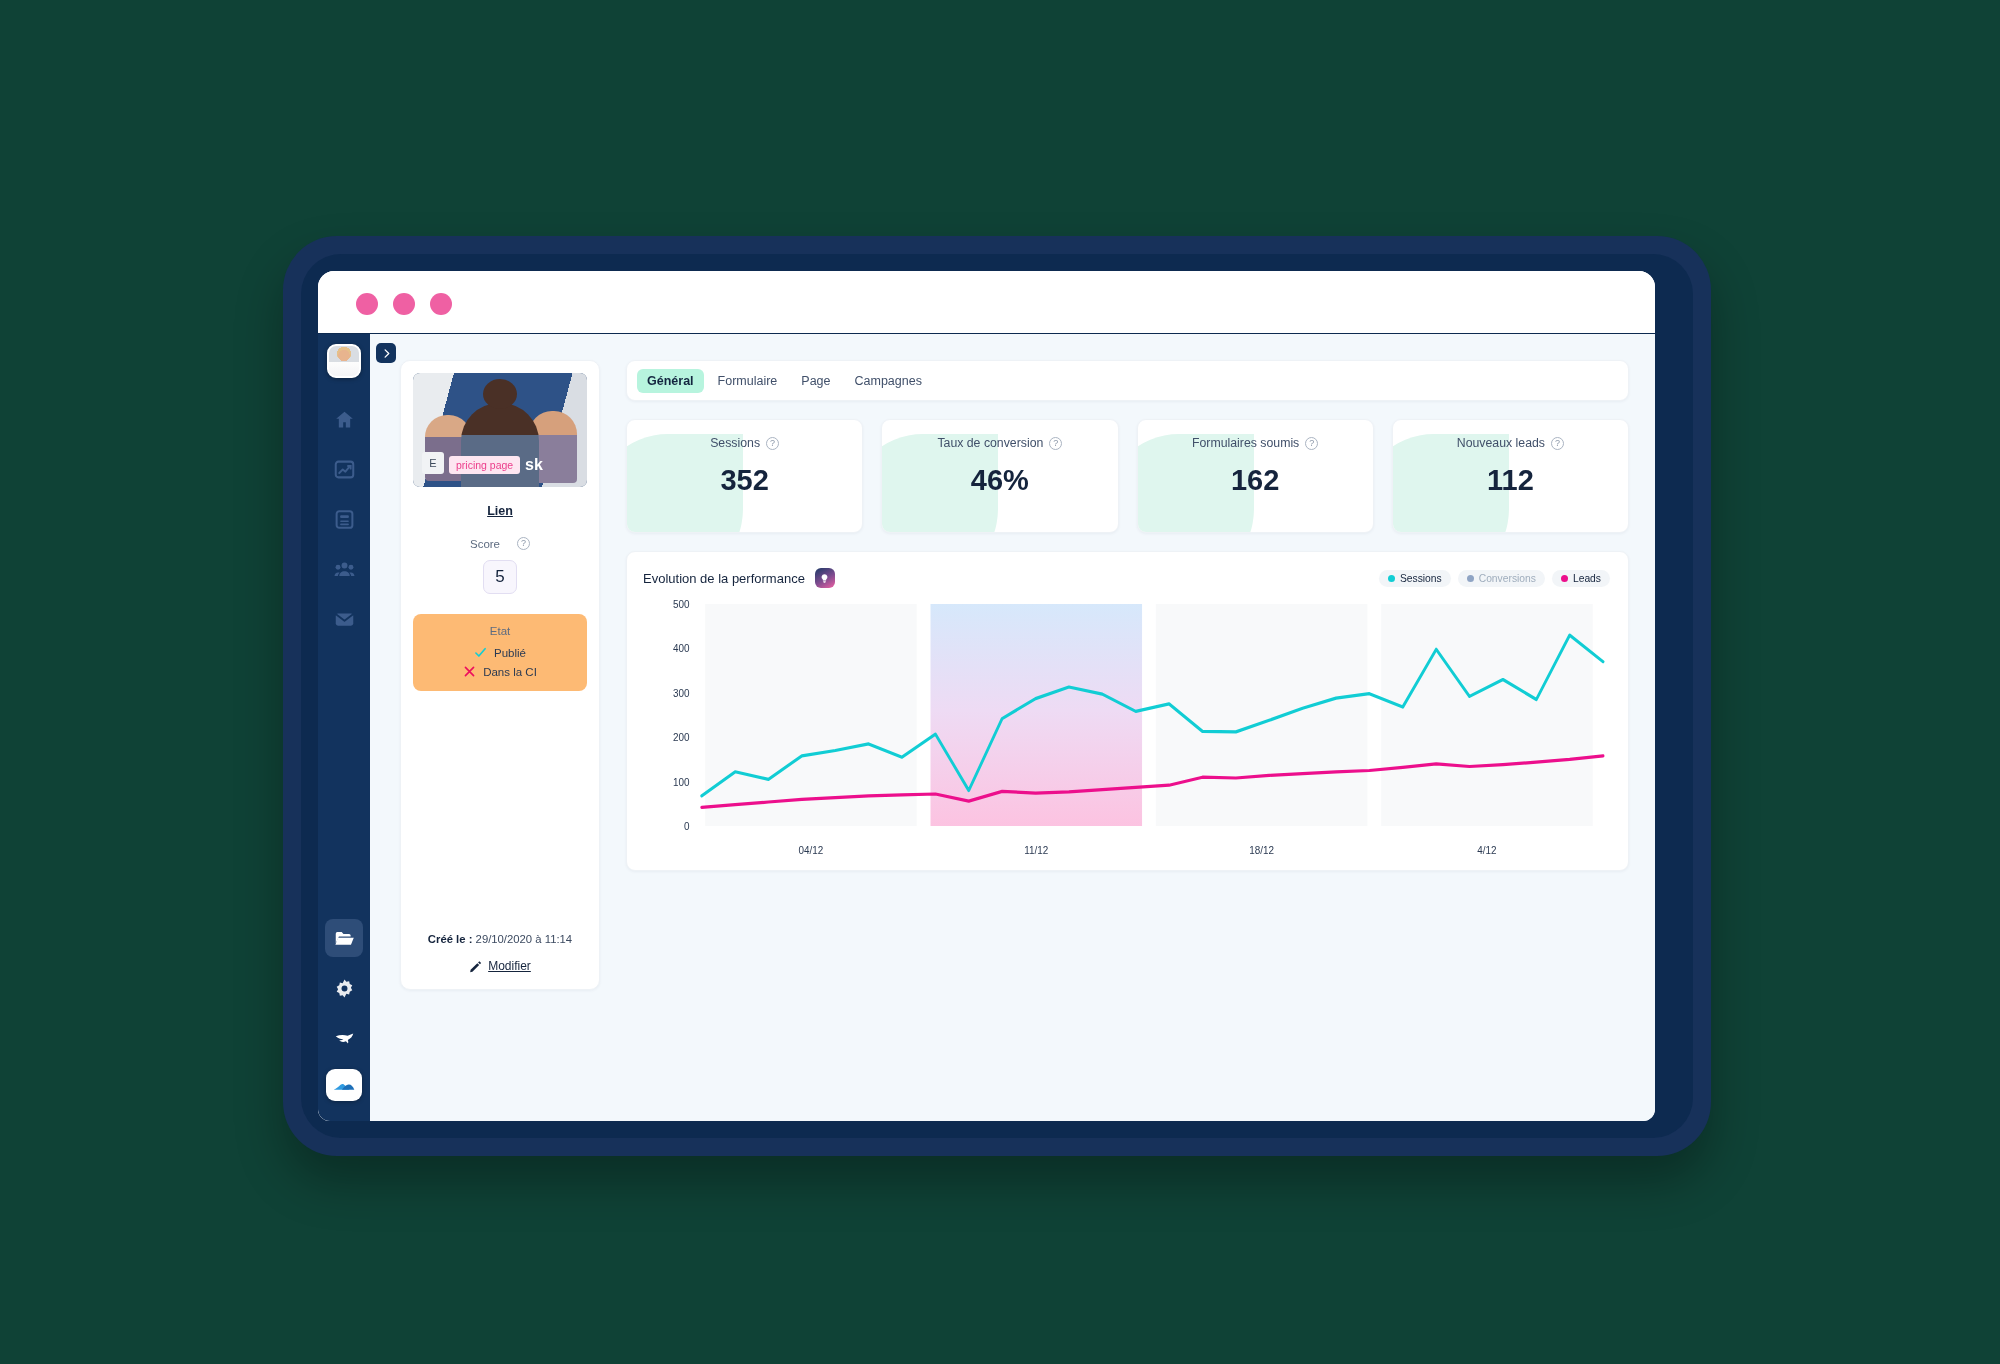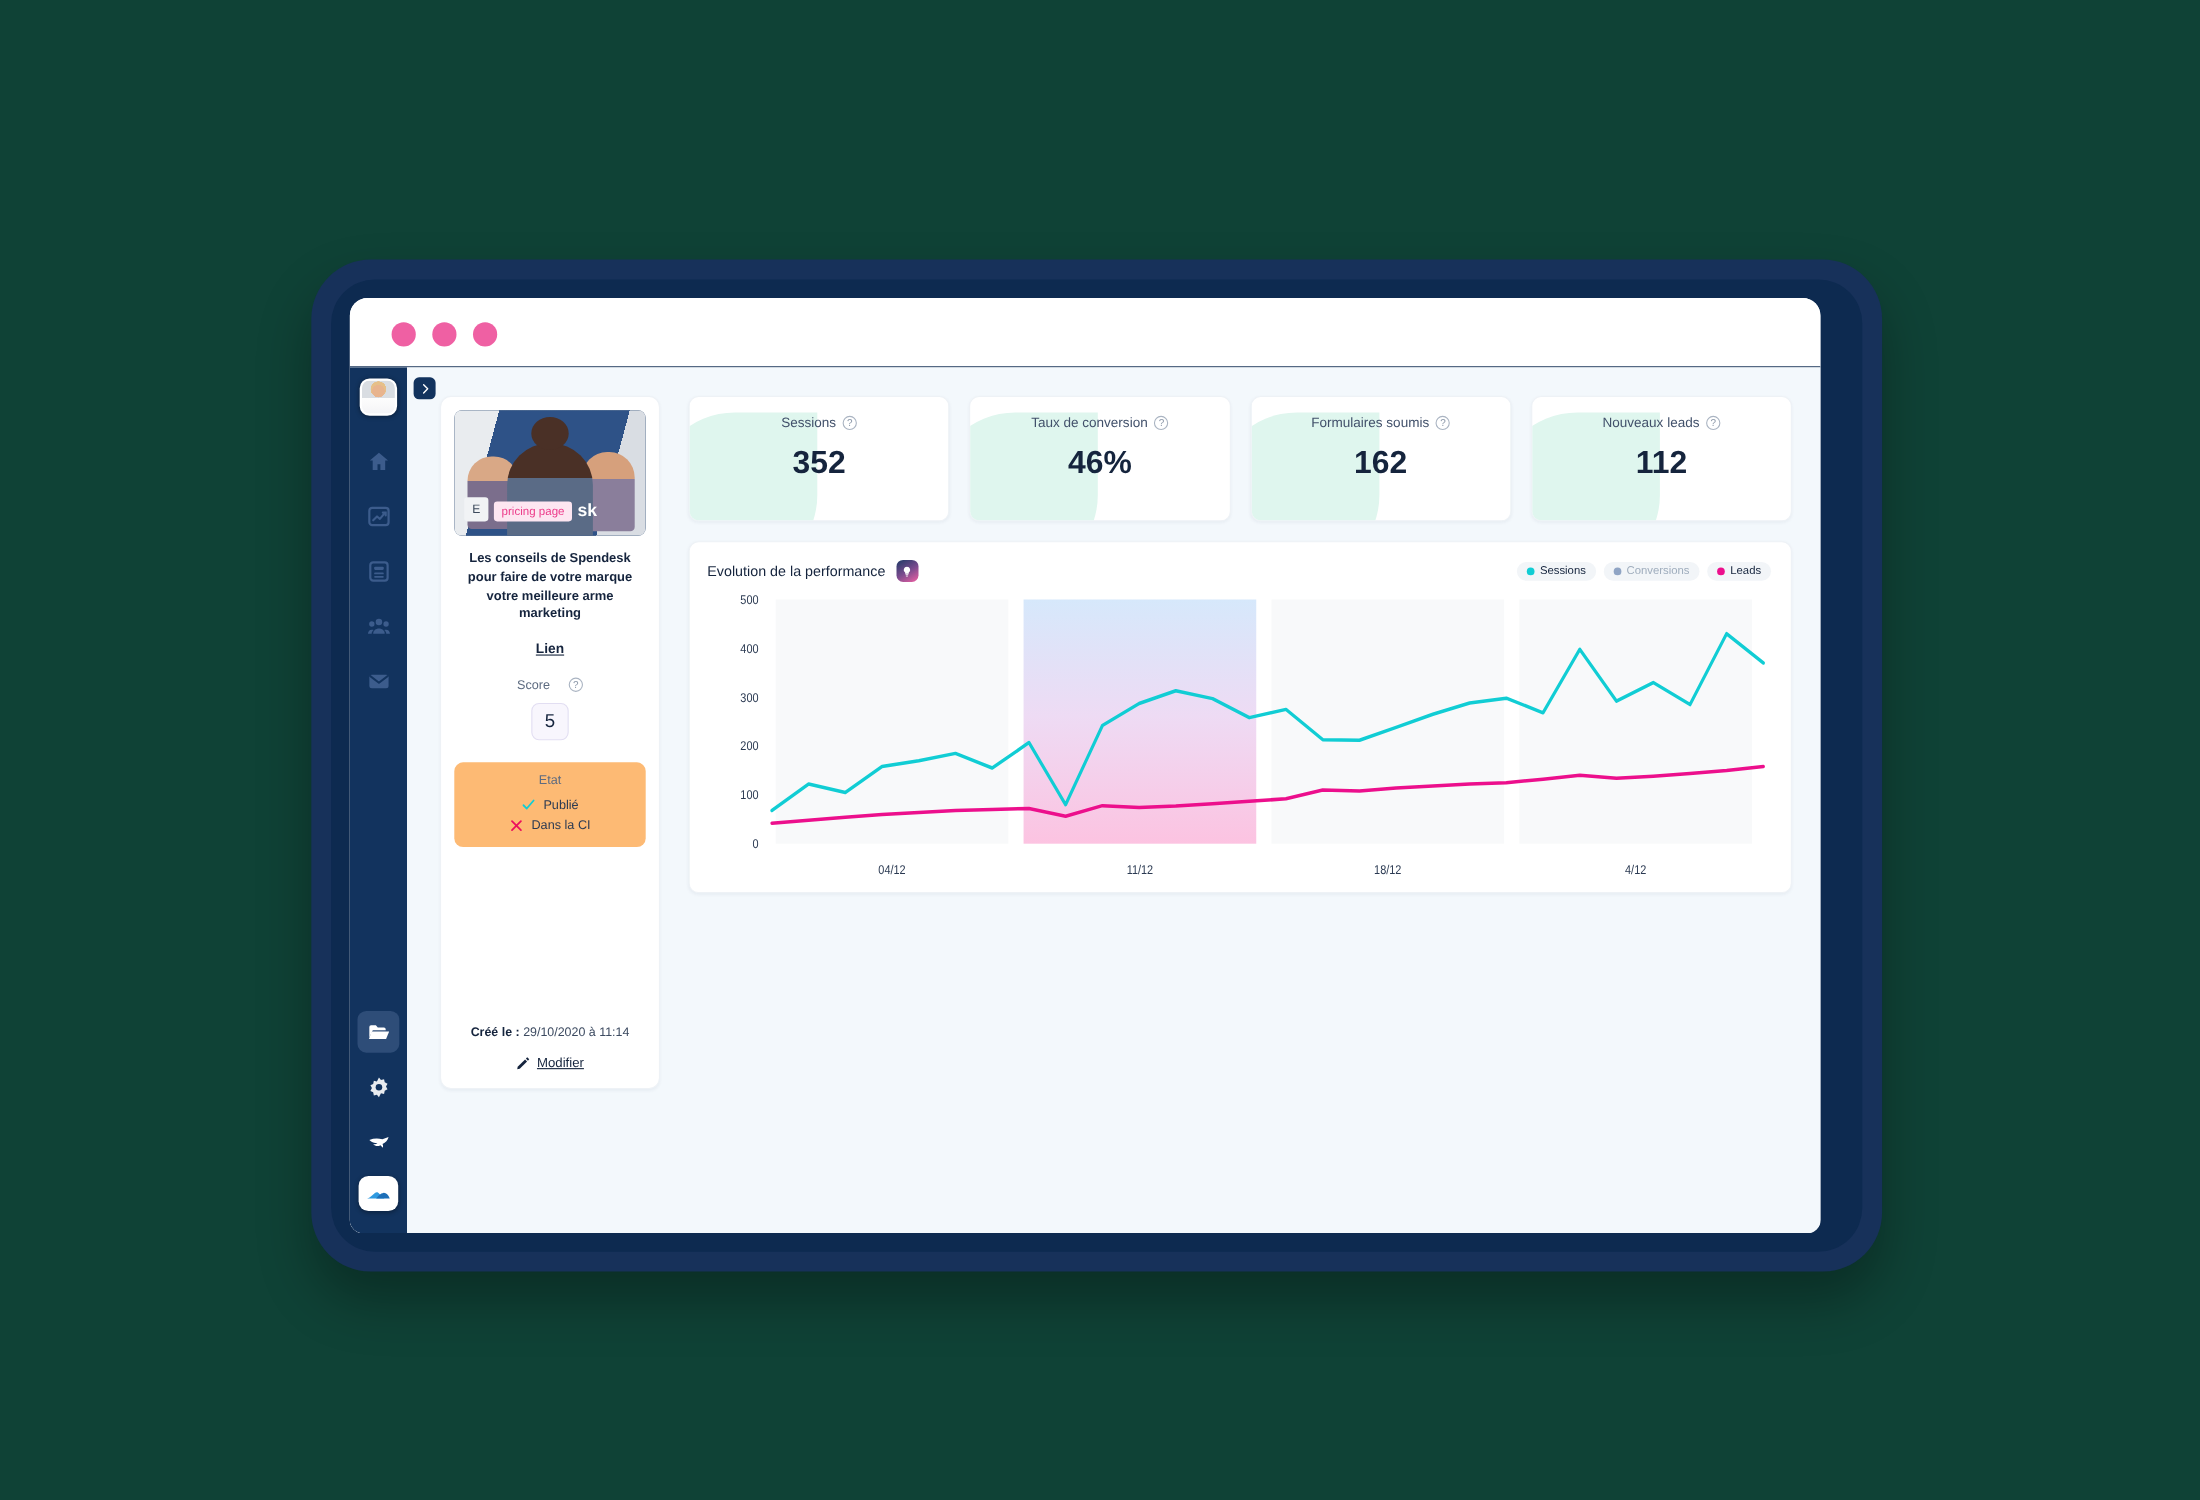--- a/index.html
+++ b/index.html
@@ -559,21 +559,20 @@
               <div class="bg"></div>
               <div class="person-left"></div>
               <div class="person-right"></div>
               <div class="person-center"></div>
               <div class="hairbun"></div>
               <div class="e-badge">E</div>
               <div class="tag">pricing page</div>
               <div class="sktext">sk</div>
             </div>
 
-            <div class="card-title">Les conseils de Spendesk pour faire de votre marque votre meilleure arme marketing</div>
 
             <div class="lien">Lien</div>
 
             <div class="score-row">
               <span>Score</span>
               <span class="qmark">?</span>
             </div>
             <div class="score-box">5</div>
 
             <div class="etat-box">
@@ -605,20 +604,26 @@
               <svg viewBox="0 0 24 24">
                 <path d="M3 18.2 L15.4 5.8 L18.8 9.2 L6.4 21.6 L2.2 22.4 Z" fill="#15243d"></path>
                 <path d="M16.8 4.4 L19 2.2 L22.4 5.6 L20.2 7.8 Z" fill="#15243d"></path>
               </svg>
               <span class="lbl">Modifier</span>
             </div>
           </div>
 
           <div id="right-col">
 
+            <div id="tabbar">
+              <div class="tab active">Général</div>
+              <div class="tab">Formulaire</div>
+              <div class="tab">Page</div>
+              <div class="tab">Campagnes</div>
+            </div>
 
             <div id="kpis">
 
               <div class="kpi">
                 <div class="blob"></div>
                 <div class="klabel">
                   <span>Sessions</span>
                   <span class="qmark">?</span>
                 </div>
                 <div class="kvalue">352</div>

